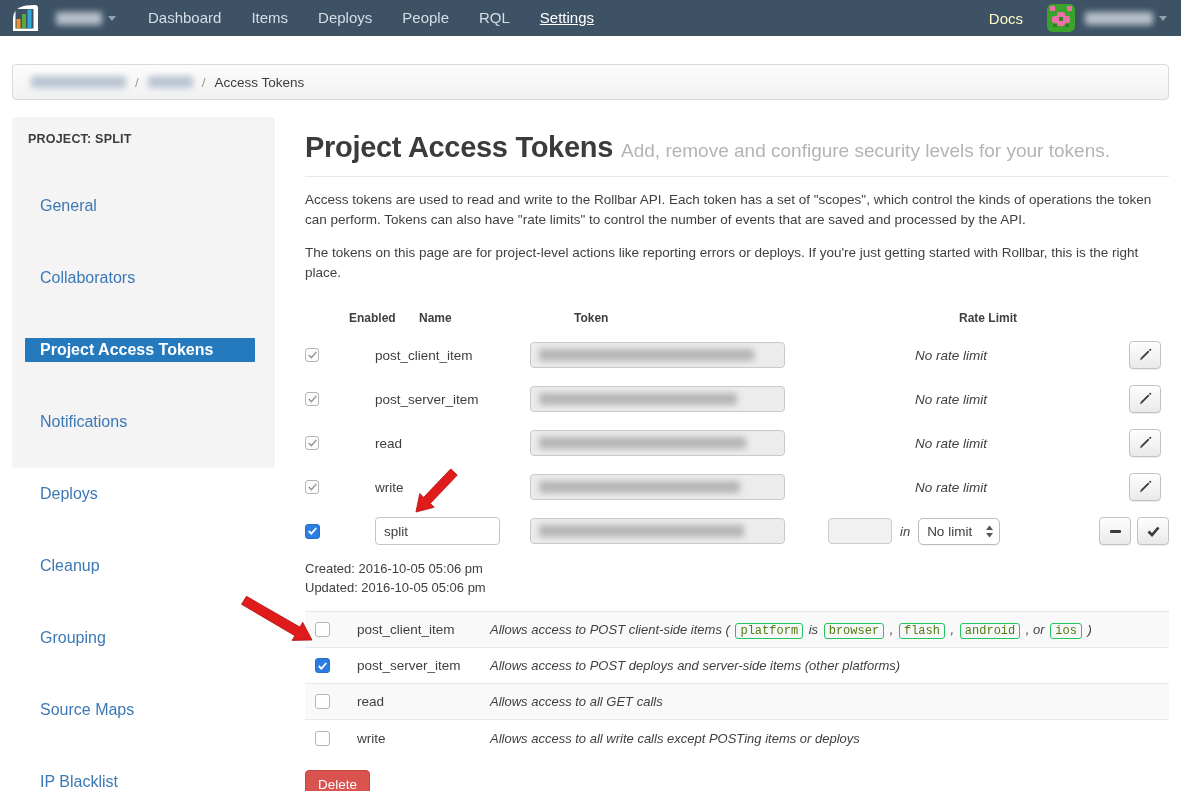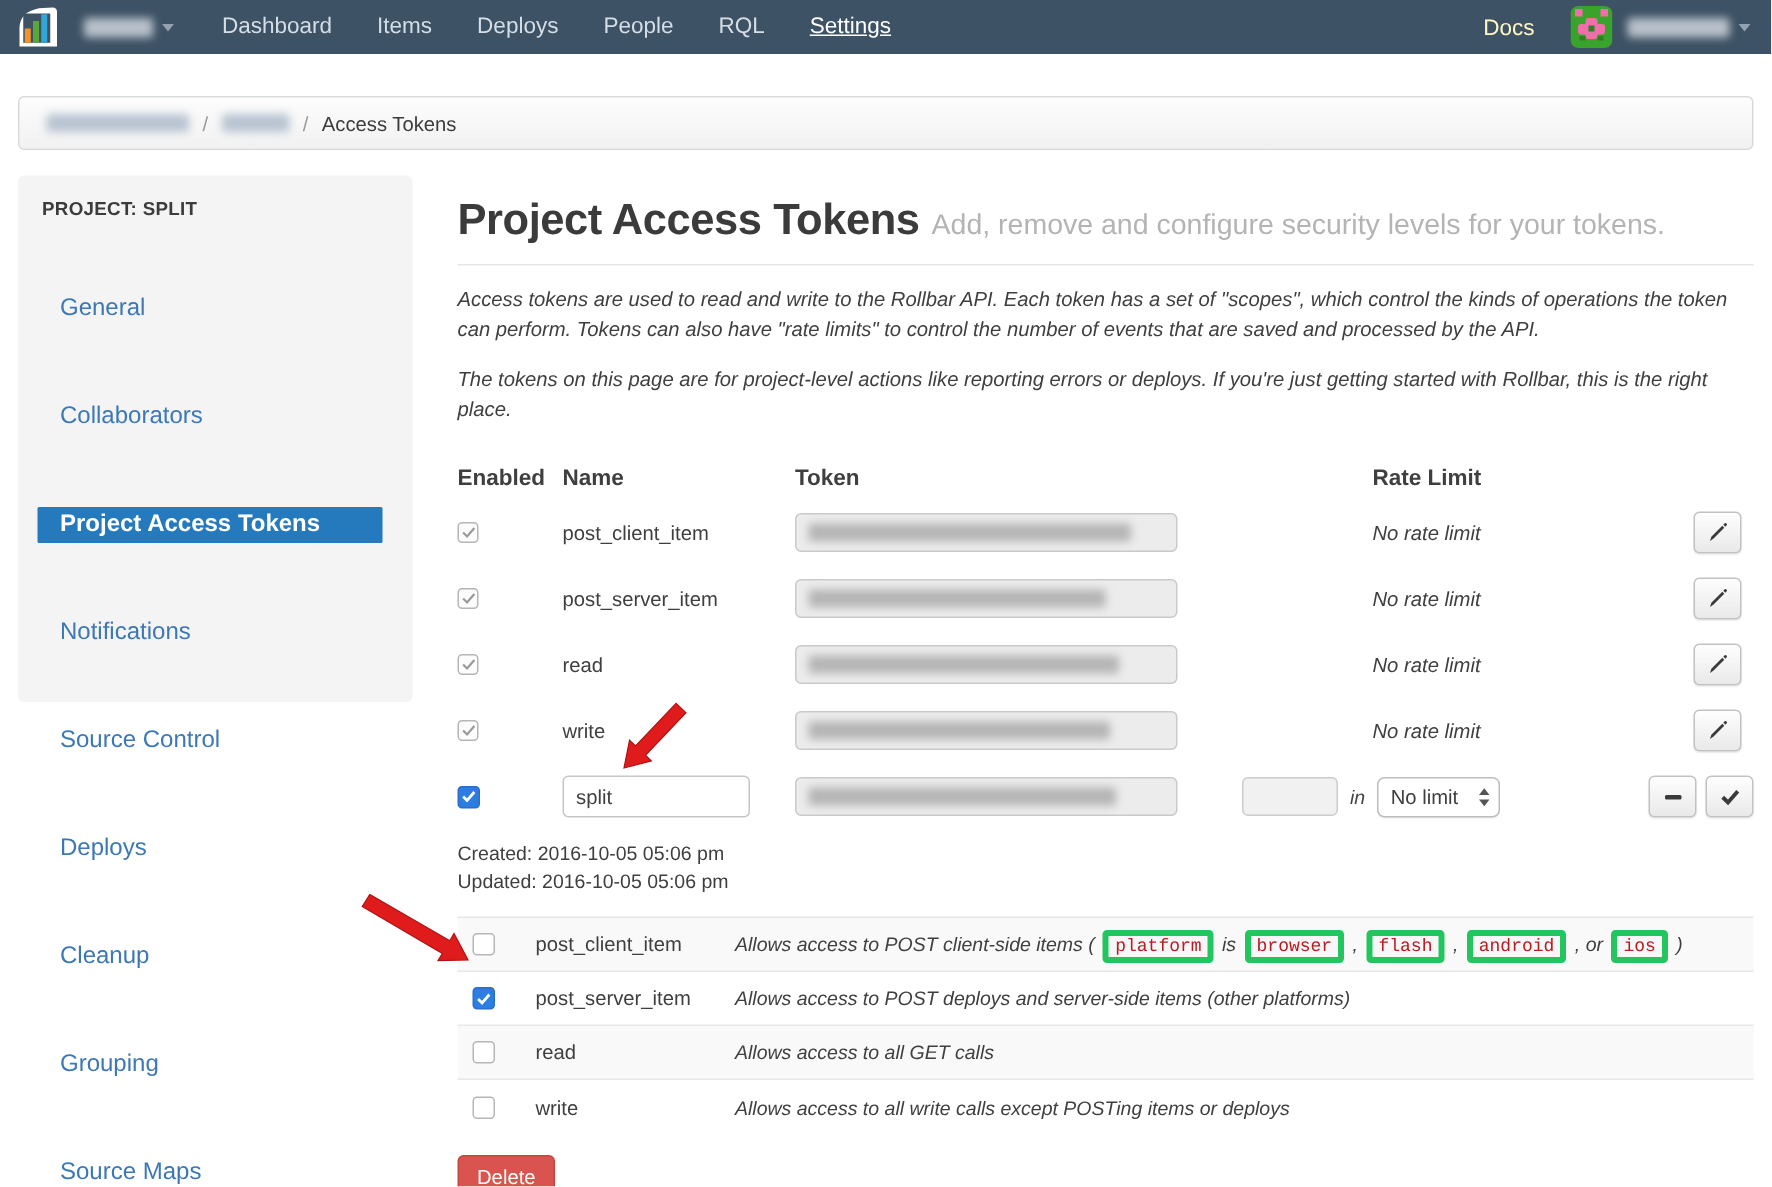--- a/index.html
+++ b/index.html
@@ -38,26 +38,26 @@
   .sidebar ul { list-style:none; }
   .sidebar li { height:24px; line-height:24px; }
   .sidebar li a { display:block; color:#3c78b5; font-size:16px; text-decoration:none; padding-left:28px;margin-top:48px; }
   .sidebar li.active { margin:0 20px 0 13px; background:#2579bd; border-radius:1px; }
   .sidebar li.active a { color:#fff; font-weight:bold; padding-left:15px; }
 
   .main { flex:1; min-width:0; }
   h1 { font-size:29px; color:#3b3b3b; letter-spacing:-.3px; margin:14px 0 12px; }
   h1 .sub { font-size:19px; font-weight:normal; color:#b4b4b4; margin-left:8px; letter-spacing:0; }
   hr { border:none; border-top:1px solid #e6e6e6; }
-  .intro p { font-size:13.5px; line-height:20px; margin-top:13px; color:#3f3f3f;font-style:italic; }
+  .intro p { font-size:13.5px; line-height:20px; margin-top:13px; color:#3f3f3f; }
 
   
   .ttable { margin-top:20px; }
   .trow { display:grid; grid-template-columns:70px 155px 385px 1fr 40px; align-items:center; height:44px; }
-  .trow.head { height:30px; font-weight:bold; font-size:15px; }
+  .trow.head { height:30px; font-weight:bold; font-size:12px;margin-left:44px; }
   .tname { font-size:13.5px; }
   .tok-box { width:255px; height:26px; background:#ececec; border:1px solid #c9c9c9; border-radius:4px; display:flex; align-items:center; padding-left:8px; overflow:hidden; }
   .tok-box .blur { height:12px; background:#b5b5b5; }
   .norate { font-style:italic; font-size:13.5px; }
   .cb-dis { width:14px; height:14px; border:1px solid #b6b6b6; background:#fcfcfc; border-radius:3px; display:flex; align-items:center; justify-content:center; }
   .cb-on  { width:15px; height:15px; background:#2c7de1; border:1px solid #2a6fc7; border-radius:3px; display:flex; align-items:center; justify-content:center; cursor:pointer; }
   .cb-off { width:15px; height:15px; background:#fff; border:1px solid #b6b6b6; border-radius:3px; cursor:pointer; }
   .btn { width:32px; height:28px; border:1px solid #c2c2c2; border-radius:4px; background:linear-gradient(#fefefe,#e9e9e9);
          display:flex; align-items:center; justify-content:center; cursor:pointer; box-shadow:0 1px 1px rgba(0,0,0,.08); }
   .minusbar { width:11px; height:3px; background:#3a3a3a; border-radius:1px; }
@@ -77,22 +77,22 @@
   .meta { font-size:13px; line-height:19px; margin-top:6px; }
   .div1 { margin-top:14px; }
 
   
   .scopes { }
   .srow2 { display:grid; grid-template-columns:42px 133px 1fr; align-items:center; min-height:36px; border-bottom:1px solid #e8e8e8; padding-left:10px; }
   .srow2:nth-child(odd) { background:#f9f9f9; }
   .srow2:last-child { border-bottom:none; }
   .sname { font-size:13.5px; }
   .sdesc { font-style:italic; font-size:13px; }
-  .sdesc code { font-family:"Liberation Mono", monospace; font-style:normal; font-size:12px; color:#b91c1c;
-                background:#f7f7f9; border:4px solid #22c55e; border-radius:3px; padding:0 4px; margin:0 2px; }
+  .sdesc code { font-family:"Liberation Mono", monospace; font-style:normal; font-size:12px; color:#4d7c0f;
+                background:#f7f7f9; border:1px solid #22c55e; border-radius:3px; padding:0 4px; margin:0 2px; }
   .del-btn { margin-top:14px; background:#d9534f; border:1px solid #c64540; border-radius:4px; color:#fff; font-size:13.5px;
              padding:6px 12px; cursor:pointer; font-family:"Liberation Sans", sans-serif; }
 
   .arrow-svg { position:absolute; pointer-events:none; z-index:5; }
 </style>
 </head>
 <body>
 
 <div class="page">
 
@@ -154,23 +154,20 @@
         <li>
             <a href="#">Collaborators</a>
           </li>
         <li class="active">
             <a href="#">Project Access Tokens</a>
           </li>
         <li>
             <a href="#">Notifications</a>
           </li>
         <li>
-            <a href="#">Source Control</a>
-          </li>
-        <li>
             <a href="#">Deploys</a>
           </li>
         <li>
             <a href="#">Cleanup</a>
           </li>
         <li>
             <a href="#">Grouping</a>
           </li>
         <li>
             <a href="#">Source Maps</a>

